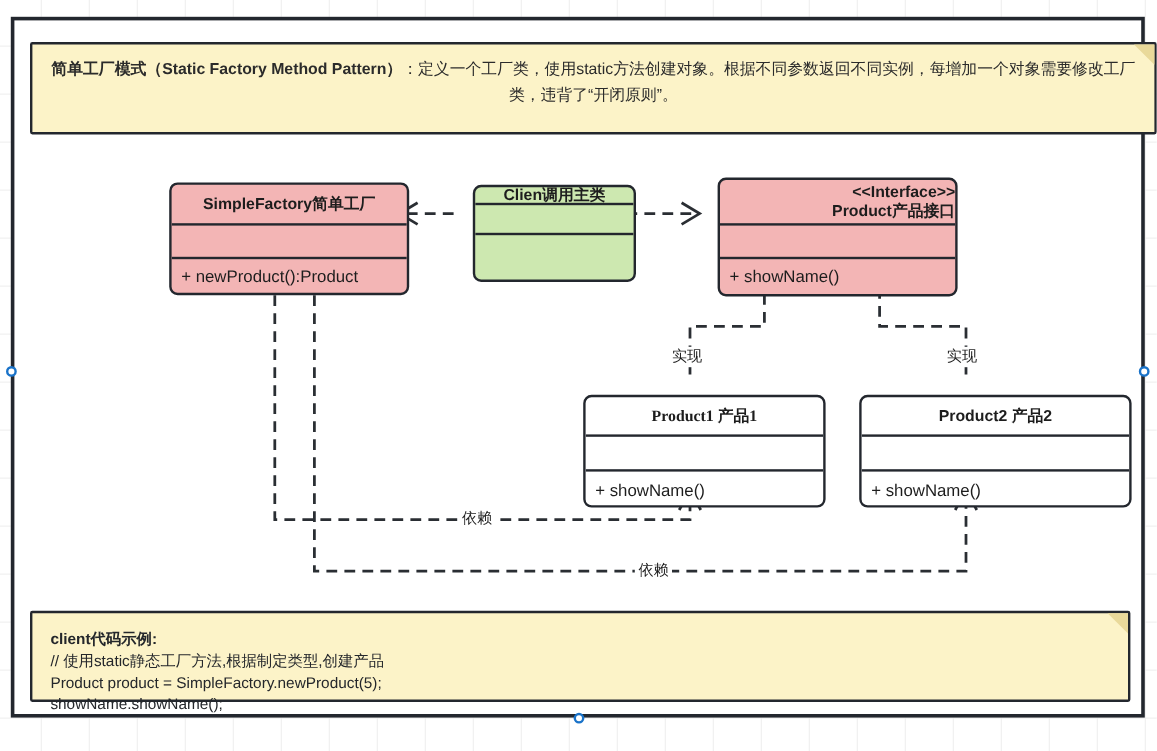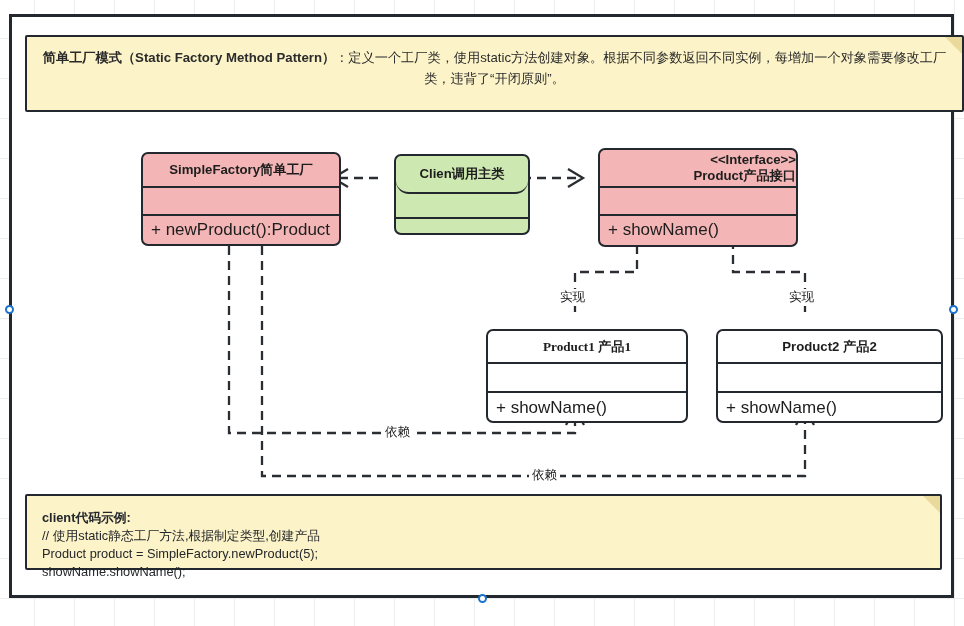--- a/index.html
+++ b/index.html
@@ -81,21 +81,21 @@
     padding: 10px 14px 0 14px;
     font-size: 13.2px;
     color: #2b2b2b;
     line-height: 1.62;
     text-align: center;
   }
   #note-top .note-text b { font-weight: bold; }
 
   #note-bottom {
     left: 13px;
-    top: 477px;
+    top: 492px;
     width: 917px;
     height: 76px;
     border-radius: 2px;
   }
   #note-bottom .code {
     padding: 13px 0 0 15px;
     font-size: 12.8px;
     color: #24272b;
     line-height: 1.42;
     text-align: left;
@@ -122,36 +122,36 @@
     justify-content: center;
     text-align: center;
     font-weight: bold;
     font-size: 13.2px;
     color: #1d1d1d;
     flex-direction: column;
     line-height: 1.18;
   }
   .uml .member {
     padding-left: 8px;
-    font-size: 17px;
+    font-size: 14px;
     color: #1d1d1d;
     justify-content: flex-start;
   }
   .uml.pink  { background: #f3b5b5; }
   .uml.green { background: #cde8b0; }
   .uml.white { background: #ffffff; }
 
   
   #cls-simplefactory { left: 129px; top: 135px; width: 200px; height: 94px; }
   #cls-simplefactory .title  { height: 34px; }
   #cls-simplefactory .mid    { height: 28px; }
   #cls-simplefactory .member { height: 28px; }
 
   #cls-client { left: 382px; top: 137px; width: 136px; height: 81px; }
-  #cls-client .title { height: 38px; border-radius: 13px; }
+  #cls-client .title { height: 15px; }
   #cls-client .mid   { height: 25px; }
   #cls-client .bot   { height: 25px; }
 
   #cls-product { left: 586px; top: 131px; width: 200px; height: 99px; }
   #cls-product .title  { height: 38px; align-items: flex-end; }
   #cls-product .mid    { height: 29px; }
   #cls-product .member { height: 28px; }
 
   #cls-product1 { left: 474px; top: 312px; width: 202px; height: 94px; }
   #cls-product1 .title  { height: 33px; font-family: Liberation Serif, serif; }

